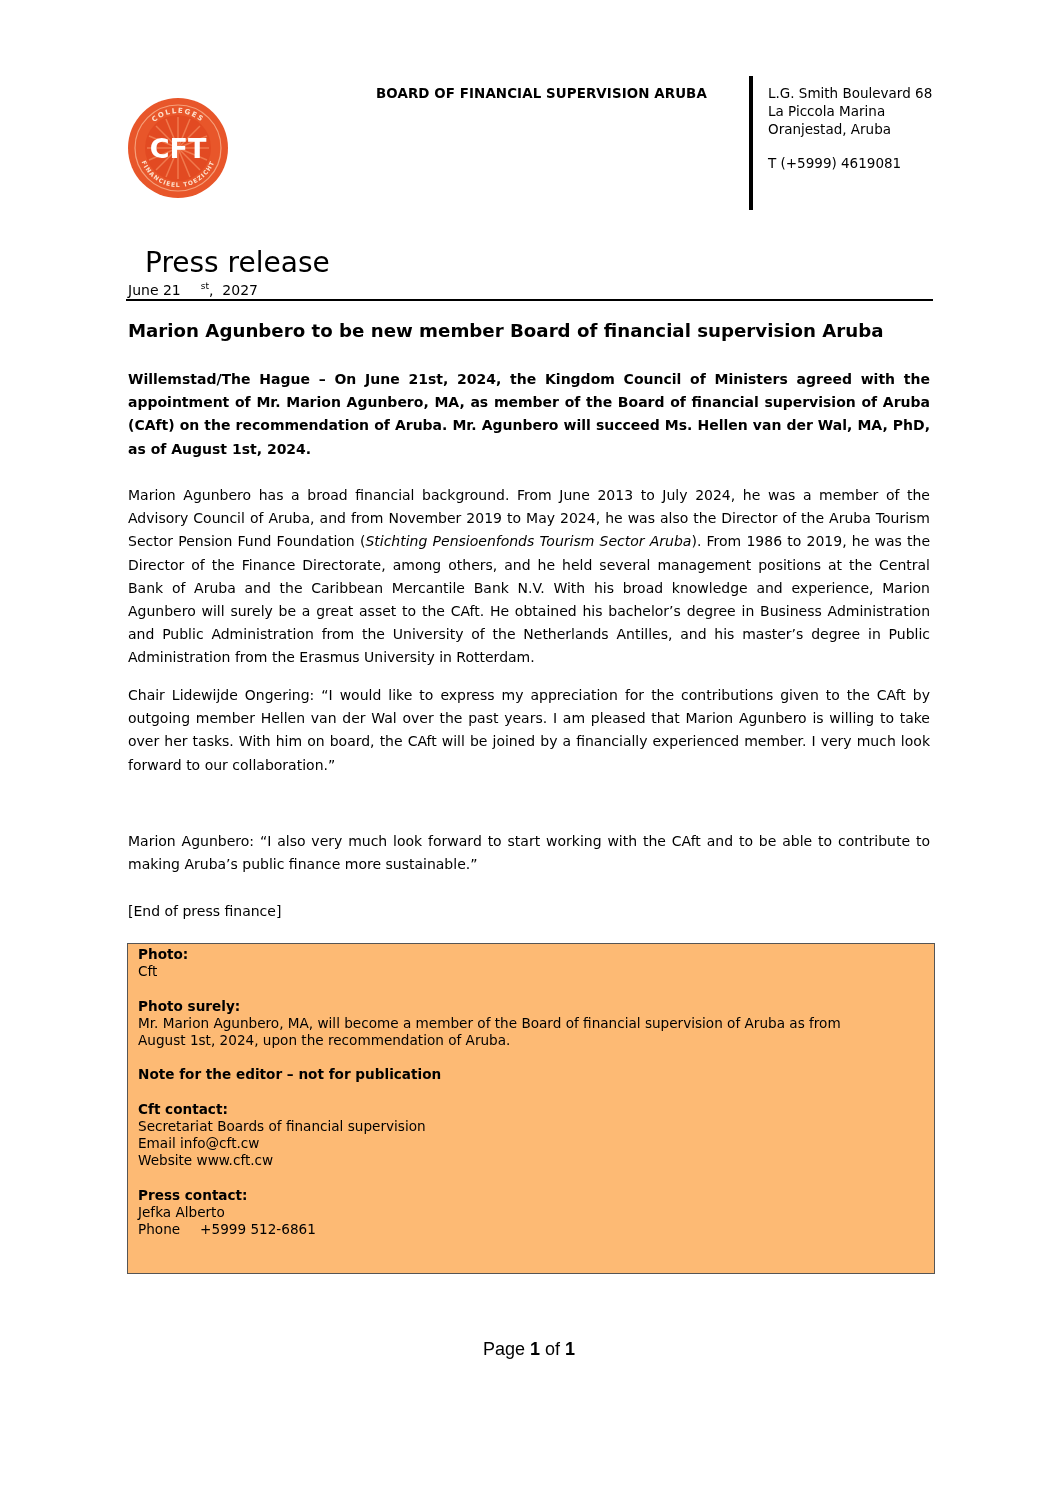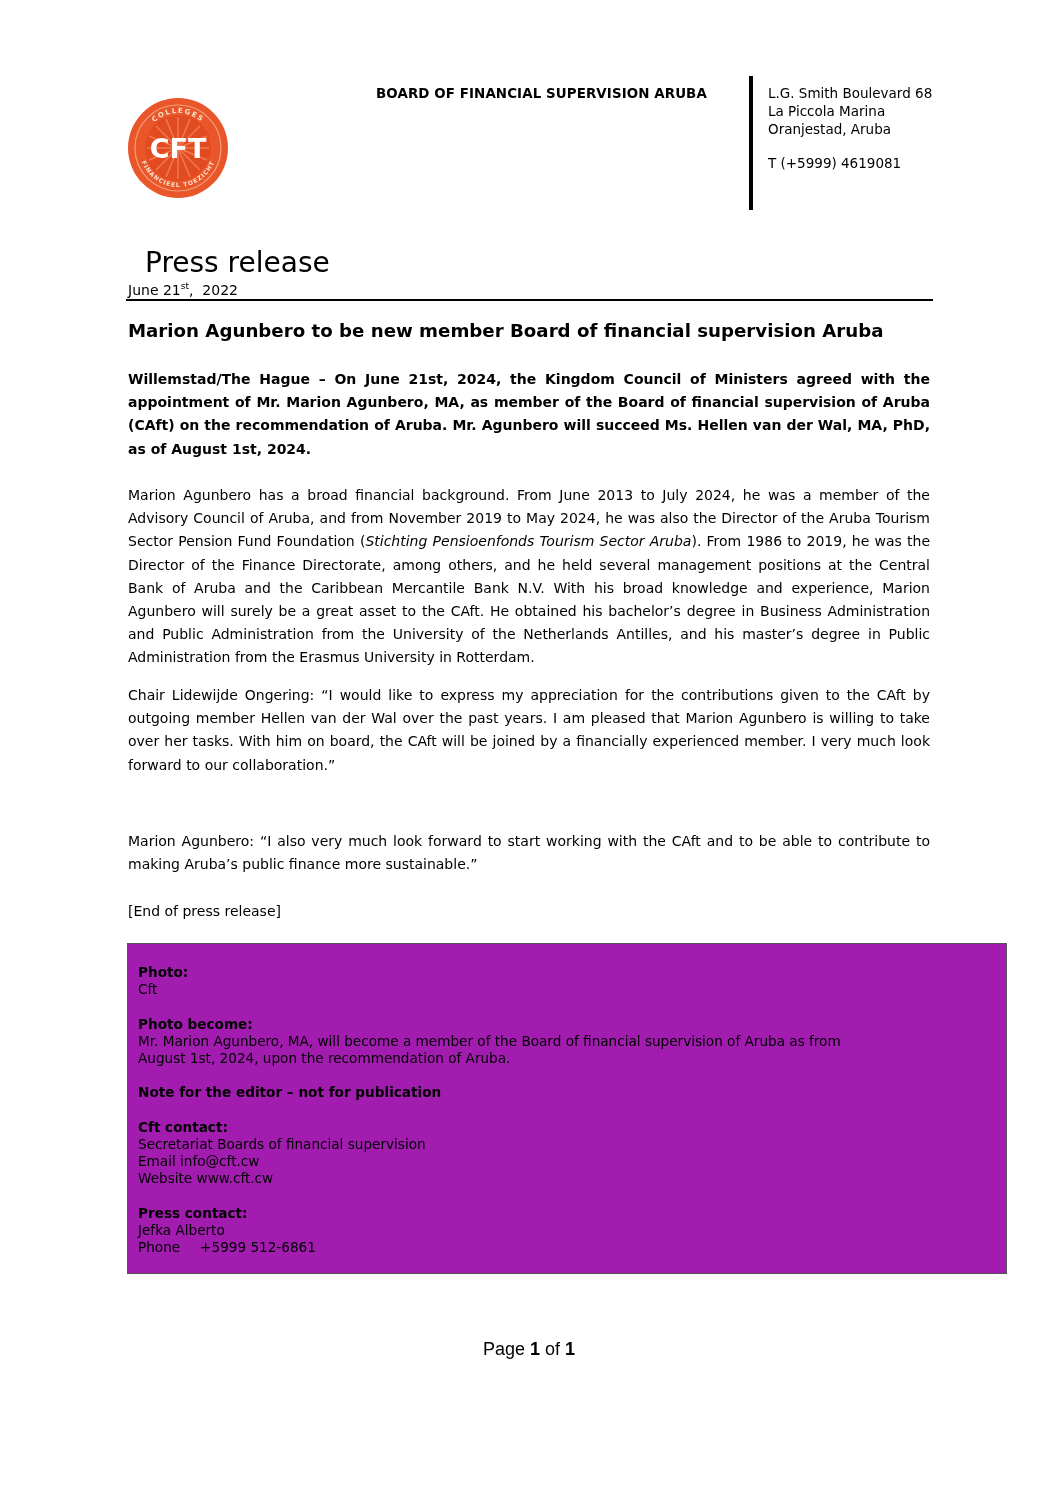--- a/index.html
+++ b/index.html
@@ -7,31 +7,31 @@
          font-family:"DejaVu Sans", sans-serif; color:#000; }
   .abs { position:absolute; }
   .org-name { left:376px; top:86px; font-size:13.4px; font-weight:bold; letter-spacing:0.1px; }
   .vbar { left:749px; top:76px; width:4px; height:134px; background:#000; }
   .addr { left:768px; top:84px; font-size:13.5px; line-height:18px; }
   .addr div { white-space:nowrap; }
   .addr .gap { height:16px; }
   .logo { left:127px; top:97px; width:102px; height:102px; }
   .title { left:145px; top:245px; font-size:28px; line-height:36px; }
   .date { left:128px; top:281px; font-size:14px; }
-  .date sup { font-size:9px; }
+  .date sup { font-size:9px;margin-left:20px; }
   .rule { left:126px; top:299px; width:807px; height:1.5px; background:#000; }
   .headline { left:128px; top:320px; font-size:18.2px; font-weight:bold; white-space:nowrap; }
   .body { left:128px; width:802px; font-size:14px; line-height:23.2px; text-align:justify; }
   .lead { top:368px; font-weight:bold; }
   .p1 { top:484px; }
   .p2 { top:684px; }
   .p3 { top:830px; }
   .end { top:900px; }
-  .box { left:127px; top:943px; width:880px; height:331px; background:#a21caf;
-         border:1.5px solid #555; box-sizing:border-box; padding:20px 10px; font-size:13.6px; line-height:17.2px; }
+  .box { left:127px; top:943px; width:808px; height:331px; background:#fdba74;
+         border:1.5px solid #555; box-sizing:border-box; padding:2px 10px; font-size:13.6px; line-height:17.2px; }
   .box .b { font-weight:bold; }
   .box .sp { height:17.2px; }
   .footer { left:0; width:1058px; top:1339px; text-align:center; font-family:"Liberation Sans", sans-serif; font-size:18px; }
   .footer b { font-weight:bold; }
 </style>
 </head>
 <body>
 
 <div class="abs logo">
   <svg width="102" height="102" viewBox="0 0 102 102">
@@ -66,36 +66,36 @@
 <div class="abs vbar"></div>
 <div class="abs addr">
   <div>L.G. Smith Boulevard 68</div>
   <div>La Piccola Marina</div>
   <div>Oranjestad, Aruba</div>
   <div class="gap"></div>
   <div>T (+5999) 4619081</div>
 </div>
 
 <div class="abs title">Press release</div>
-<div class="abs date"><span>June 21</span><sup>st</sup><span style="white-space:pre">,  2022</span></div>
+<div class="abs date"><span>June 21</span><sup>st</sup><span style="white-space:pre">,  2027</span></div>
 <div class="abs rule"></div>
 
 <div class="abs headline">Marion Agunbero to be new member Board of financial supervision Aruba</div>
 
 <div class="abs body lead">Willemstad/The Hague – On June 21st, 2024, the Kingdom Council of Ministers agreed with the appointment of Mr. Marion Agunbero, MA, as member of the Board of financial supervision of Aruba (CAft) on the recommendation of Aruba. Mr. Agunbero will succeed Ms. Hellen van der Wal, MA, PhD, as of August 1st, 2024.</div>
 <div class="abs body p1"><span>Marion Agunbero has a broad financial background. From June 2013 to July 2024, he was a member of the Advisory Council of Aruba, and from November 2019 to May 2024, he was also the Director of the Aruba Tourism Sector Pension Fund Foundation (</span><i>Stichting Pensioenfonds Tourism Sector Aruba</i><span>). From 1986 to 2019, he was the Director of the Finance Directorate, among others, and he held several management positions at the Central Bank of Aruba and the Caribbean Mercantile Bank N.V. With his broad knowledge and experience, Marion Agunbero will surely be a great asset to the CAft. He obtained his bachelor’s degree in Business Administration and Public Administration from the University of the Netherlands Antilles, and his master’s degree in Public Administration from the Erasmus University in Rotterdam.</span></div>
 <div class="abs body p2">Chair Lidewijde Ongering: “I would like to express my appreciation for the contributions given to the CAft by outgoing member Hellen van der Wal over the past years. I am pleased that Marion Agunbero is willing to take over her tasks. With him on board, the CAft will be joined by a financially experienced member. I very much look forward to our collaboration.”</div>
 <div class="abs body p3">Marion Agunbero: “I also very much look forward to start working with the CAft and to be able to contribute to making Aruba’s public finance more sustainable.”</div>
-<div class="abs body end">[End of press release]</div>
+<div class="abs body end">[End of press finance]</div>
 
 <div class="abs box">
   <div class="b">Photo:</div>
   <div>Cft</div>
   <div class="sp"></div>
-  <div class="b">Photo become:</div>
+  <div class="b">Photo surely:</div>
   <div>Mr. Marion Agunbero, MA, will become a member of the Board of financial supervision of Aruba as from</div>
   <div>August 1st, 2024, upon the recommendation of Aruba.</div>
   <div class="sp"></div>
   <div class="b">Note for the editor – not for publication</div>
   <div class="sp"></div>
   <div class="b">Cft contact:</div>
   <div>Secretariat Boards of financial supervision</div>
   <div>Email info@cft.cw</div>
   <div>Website www.cft.cw</div>
   <div class="sp"></div>

